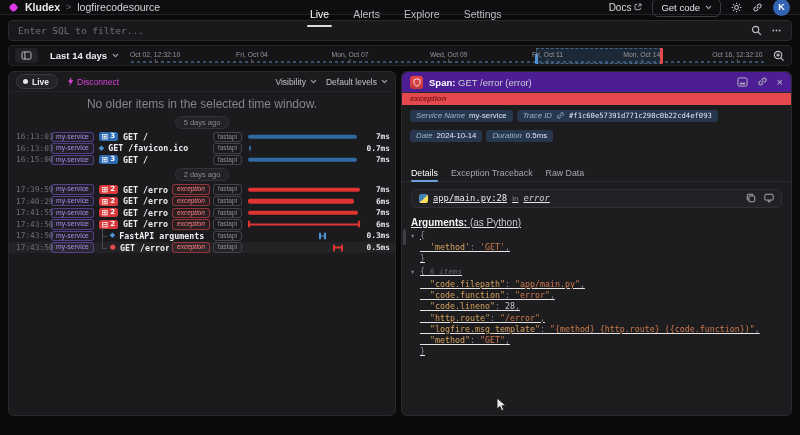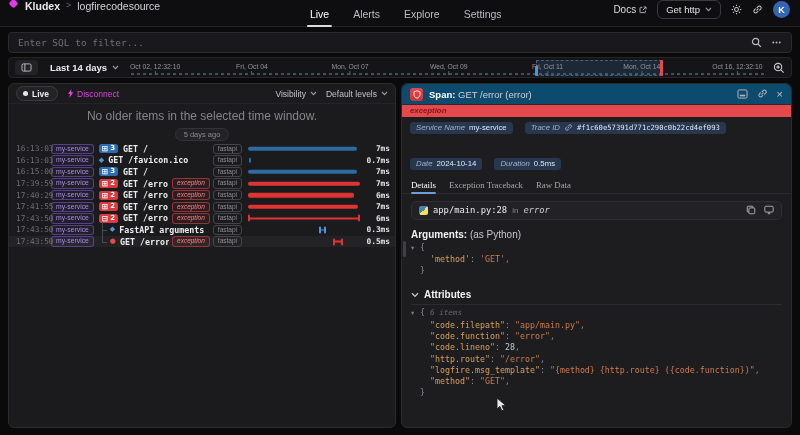--- a/index.html
+++ b/index.html
@@ -1,21 +1,21 @@
 <!DOCTYPE html>
 <html><head>
 <meta charset="utf-8">
 <style>
   * { margin:0; padding:0; box-sizing:border-box; }
   html,body { width:800px; height:435px; background:#0a0a0b; overflow:hidden;
     font-family:"Liberation Sans", sans-serif; -webkit-font-smoothing:antialiased; }
   .app { position:relative; width:800px; height:435px; color:#e6e6e9; }
 
   
-  .navbar { position:relative; height:27px; display:flex; align-items:flex-start;
+  .navbar { position:relative; height:15px; display:flex; align-items:center;
     padding:0 10px; background:#0e0e10; border-bottom:1px solid #232327; }
   .logo { width:7px; height:7px; background:#e03ae6; transform:rotate(45deg);
     border-radius:2px; margin-right:8px; flex:none; }
   .org { font-size:10.5px; font-weight:700; color:#ececef; }
   .crumb-sep { color:#6a6a70; font-size:9px; margin:0 6px; }
   .project { font-size:10.5px; color:#d4d4d8; }
   .nav-tabs { position:absolute; left:50%; transform:translateX(-47%); top:0;
     display:flex; gap:24px; height:27px; align-items:center; }
   .nav-tab { font-size:10.5px; color:#bdbdc2; height:100%; display:flex;
     align-items:center; position:relative; cursor:pointer; }
@@ -120,48 +120,48 @@
   .bar-solid.red { background:#e03432; }
   .bar-ibeam { display:flex; align-items:center; height:7px; }
   .bar-ibeam.blue { --c:#4f93d8; } .bar-ibeam.red { --c:#e03432; }
   .bar-ibeam::before, .bar-ibeam::after { content:''; width:2px; height:100%;
     border-radius:1px; background:var(--c); }
   .bar-ibeam i { flex:1; height:1.6px; background:var(--c); }
   .r-dur { flex:none; width:30px; text-align:right;
     font:700 7.8px "DejaVu Sans Mono", monospace; color:#e3e3e7; }
 
   
-  .detail-head { height:21px; flex:none; background:#0c4a6e;
+  .detail-head { height:21px; flex:none; background:#4c1d95;
     border-bottom:1px solid #2a2a2f; display:flex; align-items:center; gap:6px;
     padding:0 8px; border-radius:6px 6px 0 0; }
   .err-badge { width:13px; height:13px; flex:none; border-radius:3px;
     background:linear-gradient(180deg,#e5484d,#c2383d); display:flex;
     align-items:center; justify-content:center; }
   .dtitle { font-size:9.5px; color:#cfcfd4; white-space:nowrap; }
   .dtitle b { color:#fff; font-weight:700; }
   .dh-icons { margin-left:auto; display:flex; gap:9px; color:#b5b5bb; align-items:center; }
   .close-x { font-size:11px; line-height:11px; color:#c2c2c7; }
   .banner { flex:none; background:#e5484d; color:#7c181c; font-size:7.8px;
     font-style:italic; font-weight:600; padding:1px 8px; line-height:9.5px; }
-  .chips { flex:none; display:flex; flex-wrap:wrap; gap:12px; padding:5px 8px 3px; }
+  .chips { flex:none; display:flex; flex-wrap:wrap; gap:4px; padding:5px 8px 3px; }
   .chip { display:flex; align-items:center; gap:4px; background:#27374e;
     border-radius:3.5px; padding:1.5px 6px; font-size:7.8px; white-space:nowrap; }
   .chip .lab { font-style:italic; color:#9db1d0; }
   .chip .val { color:#dfe8f6; }
   .chip .val.mono { font-family:"DejaVu Sans Mono", monospace; font-size:7.2px; }
   .clink { color:#9db1d0; display:flex; align-items:center; }
   .brk { flex-basis:100%; height:0; }
-  .dtabs { flex:none; display:flex; gap:13px; padding:0 9px; margin-top:4px;
-    border-bottom:1px solid #29292e; height:17px;font-family:Liberation Serif, serif; }
+  .dtabs { flex:none; display:flex; gap:13px; padding:0 9px; margin-top:20px;
+    border-bottom:1px solid #29292e; height:17px; }
   .dtab { font-size:8.8px; color:#a6a6ad; display:flex; align-items:center;
     position:relative; cursor:pointer; }
   .dtab.active { color:#fff; }
   .dtab.active::after { content:''; position:absolute; bottom:-1px; left:0;
     right:0; height:2px; background:#6b9edb; border-radius:1px; }
-  .dbody { flex:1; padding:7px 9px; overflow:hidden; }
+  .dbody { flex:1; padding:7px 9px; overflow:hidden;text-decoration:underline; }
   .code-loc { height:19px; background:#212126; border:1px solid #2f2f35;
     border-radius:5px; display:flex; align-items:center; gap:5px; padding:0 7px; }
   .py-icon { width:9px; height:9px; flex:none; border-radius:2px;
     background:linear-gradient(135deg,#4584b6 0 50%,#ffde57 50% 100%); }
   .file { font:8.8px "DejaVu Sans Mono", monospace; color:#ececf0; }
   .in { font-size:8px; color:#85858c; }
   .fn { font:italic 8.8px "DejaVu Sans Mono", monospace; color:#c9c9cf; }
   .cl-icons { margin-left:auto; display:flex; gap:8px; color:#b5b5bb; align-items:center; }
   .sec-h { margin:9px 0 1px; font-size:10px; color:#c6c6cb; }
   .sec-h b { color:#f2f2f4; font-weight:700; }
@@ -198,21 +198,21 @@
       </nav>
     <div class="nav-right">
       <span class="docs">
         <span>Docs</span>
         <svg width="8" height="8" viewBox="0 0 12 12" fill="none" stroke="#b9b9bf" stroke-width="1.4">
             <path d="M5 2H2.5A1 1 0 001.5 3v6a1 1 0 001 1h6a1 1 0 001-1V7"></path>
             <path d="M7 1.5h3.5V5M10.3 1.7 5.8 6.2"></path>
           </svg>
       </span>
       <button class="gethelp">
-        <span>Get http</span>
+        <span>Get code</span>
         <svg class="chev" width="7" height="5" viewBox="0 0 7 5">
             <path d="M1 1l2.5 2.6L6 1" fill="none" stroke="#9a9aa0" stroke-width="1.1"></path>
           </svg>
       </button>
       <span class="icon-btn">
         <svg width="11" height="11" viewBox="0 0 12 12" stroke="currentColor" stroke-width="1.1" fill="none">
             <circle cx="6" cy="6" r="2.1"></circle>
             <path d="M6 .7v1.5M6 9.8v1.5M.7 6h1.5M9.8 6h1.5M2.2 2.2l1.1 1.1M8.7 8.7l1.1 1.1M9.8 2.2 8.7 3.3M3.3 8.7 2.2 9.8"></path>
           </svg>
       </span>
@@ -364,20 +364,23 @@
               <span class="xc">3</span>
             </span>
             <span class="r-name">GET /</span>
             <span class="r-sp"></span>
             <span class="tag fastapi">fastapi</span>
             <span class="r-bar">
               <span class="bar-solid blue" style="left: 0%; width: 97%;"></span>
             </span>
             <span class="r-dur">7ms</span>
           </div>
+          <div class="sep-row">
+            <span class="sep-pill">2 days ago</span>
+          </div>
           <div class="row">
             <span class="r-time">17:39:59</span>
             <span class="r-svc">my-service</span>
             <span class="xbadge red">
               <span class="xg">⊞</span>
               <span class="xc">2</span>
             </span>
             <span class="r-name">GET /error</span>
             <span class="r-sp"></span>
             <span class="tag exception">exception</span>
@@ -554,26 +557,20 @@
         </div>
         <div class="sec-h">
           <b>Arguments:</b>
           <span>(as Python)</span>
         </div>
         <div class="code" id="args-code">
             <div class="ln"><span class="caret">▾</span><span class="cp">{</span></div>
             <div class="ln"><span class="caret"></span><span>  </span><span class="ck">'method'</span><span class="cp">: </span><span class="cv">'GET'</span><span class="cp">,</span></div>
             <div class="ln"><span class="caret"></span><span class="cp">}</span></div>
           </div>
-        <div class="sec-h attrs-h">
-          <svg class="chev" width="8" height="6" viewBox="0 0 8 6">
-              <path d="M1 1.2 4 4.4 7 1.2" fill="none" stroke="currentColor" stroke-width="1.3"></path>
-            </svg>
-          <b>Attributes</b>
-        </div>
         <div class="code" id="attrs-code">
             <div class="ln"><span class="caret">▾</span><span class="cp">{</span><span> </span><span class="cm">6 items</span></div>
             <div class="ln"><span class="caret"></span><span>  </span><span class="ck">"code.filepath"</span><span class="cp">: </span><span class="cv">"app/main.py"</span><span class="cp">,</span></div>
             <div class="ln"><span class="caret"></span><span>  </span><span class="ck">"code.function"</span><span class="cp">: </span><span class="cv">"error"</span><span class="cp">,</span></div>
             <div class="ln"><span class="caret"></span><span>  </span><span class="ck">"code.lineno"</span><span class="cp">: </span><span class="cn">28</span><span class="cp">,</span></div>
             <div class="ln"><span class="caret"></span><span>  </span><span class="ck">"http.route"</span><span class="cp">: </span><span class="cv">"/error"</span><span class="cp">,</span></div>
             <div class="ln"><span class="caret"></span><span>  </span><span class="ck">"logfire.msg_template"</span><span class="cp">: </span><span class="cv">"{method} {http.route} ({code.function})"</span><span class="cp">,</span></div>
             <div class="ln"><span class="caret"></span><span>  </span><span class="ck">"method"</span><span class="cp">: </span><span class="cv">"GET"</span><span class="cp">,</span></div>
             <div class="ln"><span class="caret"></span><span class="cp">}</span></div>
           </div>

